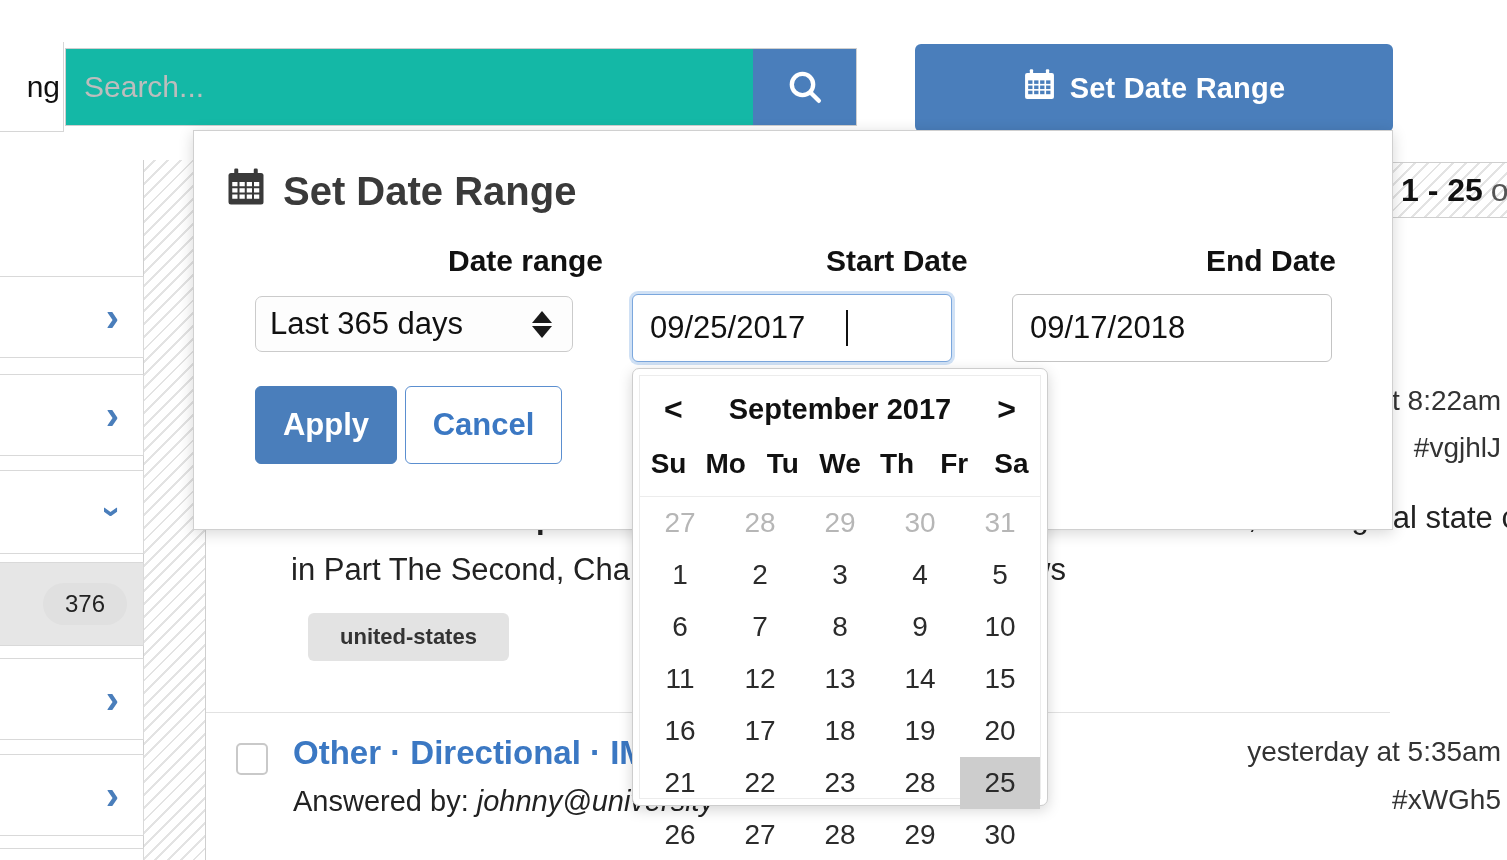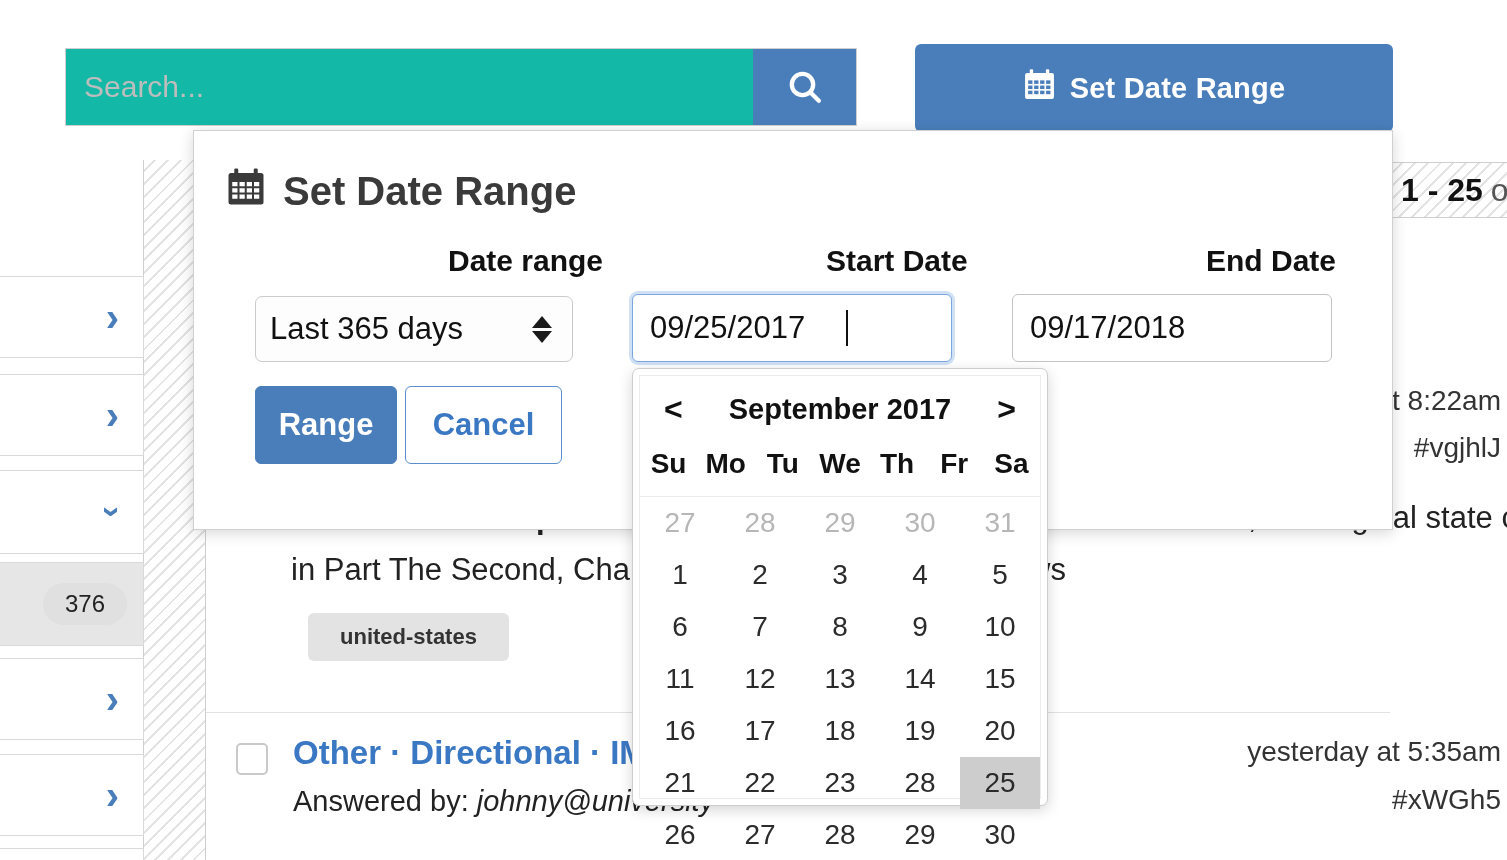--- a/index.html
+++ b/index.html
@@ -108,21 +108,21 @@
   }
   .modal-title{
     position:absolute;left:32px;top:36px;
     font-size:40px;font-weight:bold;color:#3a3a3a;
     display:flex;align-items:center;gap:17px;white-space:nowrap;
   }
   .fld-label{
     position:absolute;font-size:30px;font-weight:bold;color:#111;white-space:nowrap;
   }
   .sel-box{
-    position:absolute;left:254px;top:295px;width:318px;height:66px;
+    position:absolute;left:254px;top:295px;width:318px;height:56px;
     border:1px solid #cbcbcb;border-radius:7px;background:#fdfdfd;
     display:flex;align-items:center;padding:0 14px;box-sizing:border-box;cursor:pointer;
   }
   .sel-box .val{flex:1;font-size:31px;color:#111;white-space:nowrap;}
   .spin{display:flex;flex-direction:column;gap:3px;align-items:center;margin-right:6px;}
   .spin i{display:block;width:0;height:0;border-left:10px solid transparent;border-right:10px solid transparent;}
   .spin i.up{border-bottom:12px solid #1a1a1a;}
   .spin i.dn{border-top:12px solid #1a1a1a;}
 
   .date-inp{
@@ -216,20 +216,21 @@
   <div class="tag" style="left:296px;top:613px;">united-states</div>
 
   <div class="chkbox" style="left:236px;top:743px;"></div>
   <div class="qlink" style="left:293px;top:734px;">Other · Directional · IM</div>
   <div class="ansby" style="left:293px;top:785px;">
     <span>Answered by: </span><i>johnny@university</i>
   </div>
   <div class="meta-r" style="top:736px;right:6px;">yesterday at 5:35am</div>
   <div class="meta-r" style="top:784px;right:6px;">#xWGh5</div>
 
+  <div class="brand-frag">ng</div>
 
   <div class="searchwrap">
     <input class="searchinput" type="text" placeholder="Search..." style="">
     <button class="searchbtn">
       <span>
         <svg width="40" height="40" viewBox="0 0 24 24" fill="none" stroke="#ffffff" stroke-width="2.6" stroke-linecap="round">
             <circle cx="10.5" cy="10.5" r="6.4"></circle>
             <line x1="15.3" y1="15.3" x2="20.3" y2="20.3"></line>
           </svg>
       </span>
@@ -303,21 +304,21 @@
 
   <div class="date-inp focused" style="left:438px;top:163px;width:320px;">
     <span>09/25/2017</span>
       <span class="caret"></span>
   </div>
 
   <div class="date-inp" style="left:818px;top:163px;width:320px;">
     <span>09/17/2018</span>
   </div>
 
-  <button class="btn btn-apply" style="left:61px;top:255px;">Range</button>
+  <button class="btn btn-apply" style="left:61px;top:255px;">Apply</button>
   <button class="btn btn-cancel" style="left:211px;top:255px;">Cancel</button>
 </div>
 
 <div class="dp">
   <div class="dp-inner">
     <div class="dp-head">
       <span class="dp-nav">&lt;</span>
       <span class="dp-month">September 2017</span>
       <span class="dp-nav">&gt;</span>
     </div>

